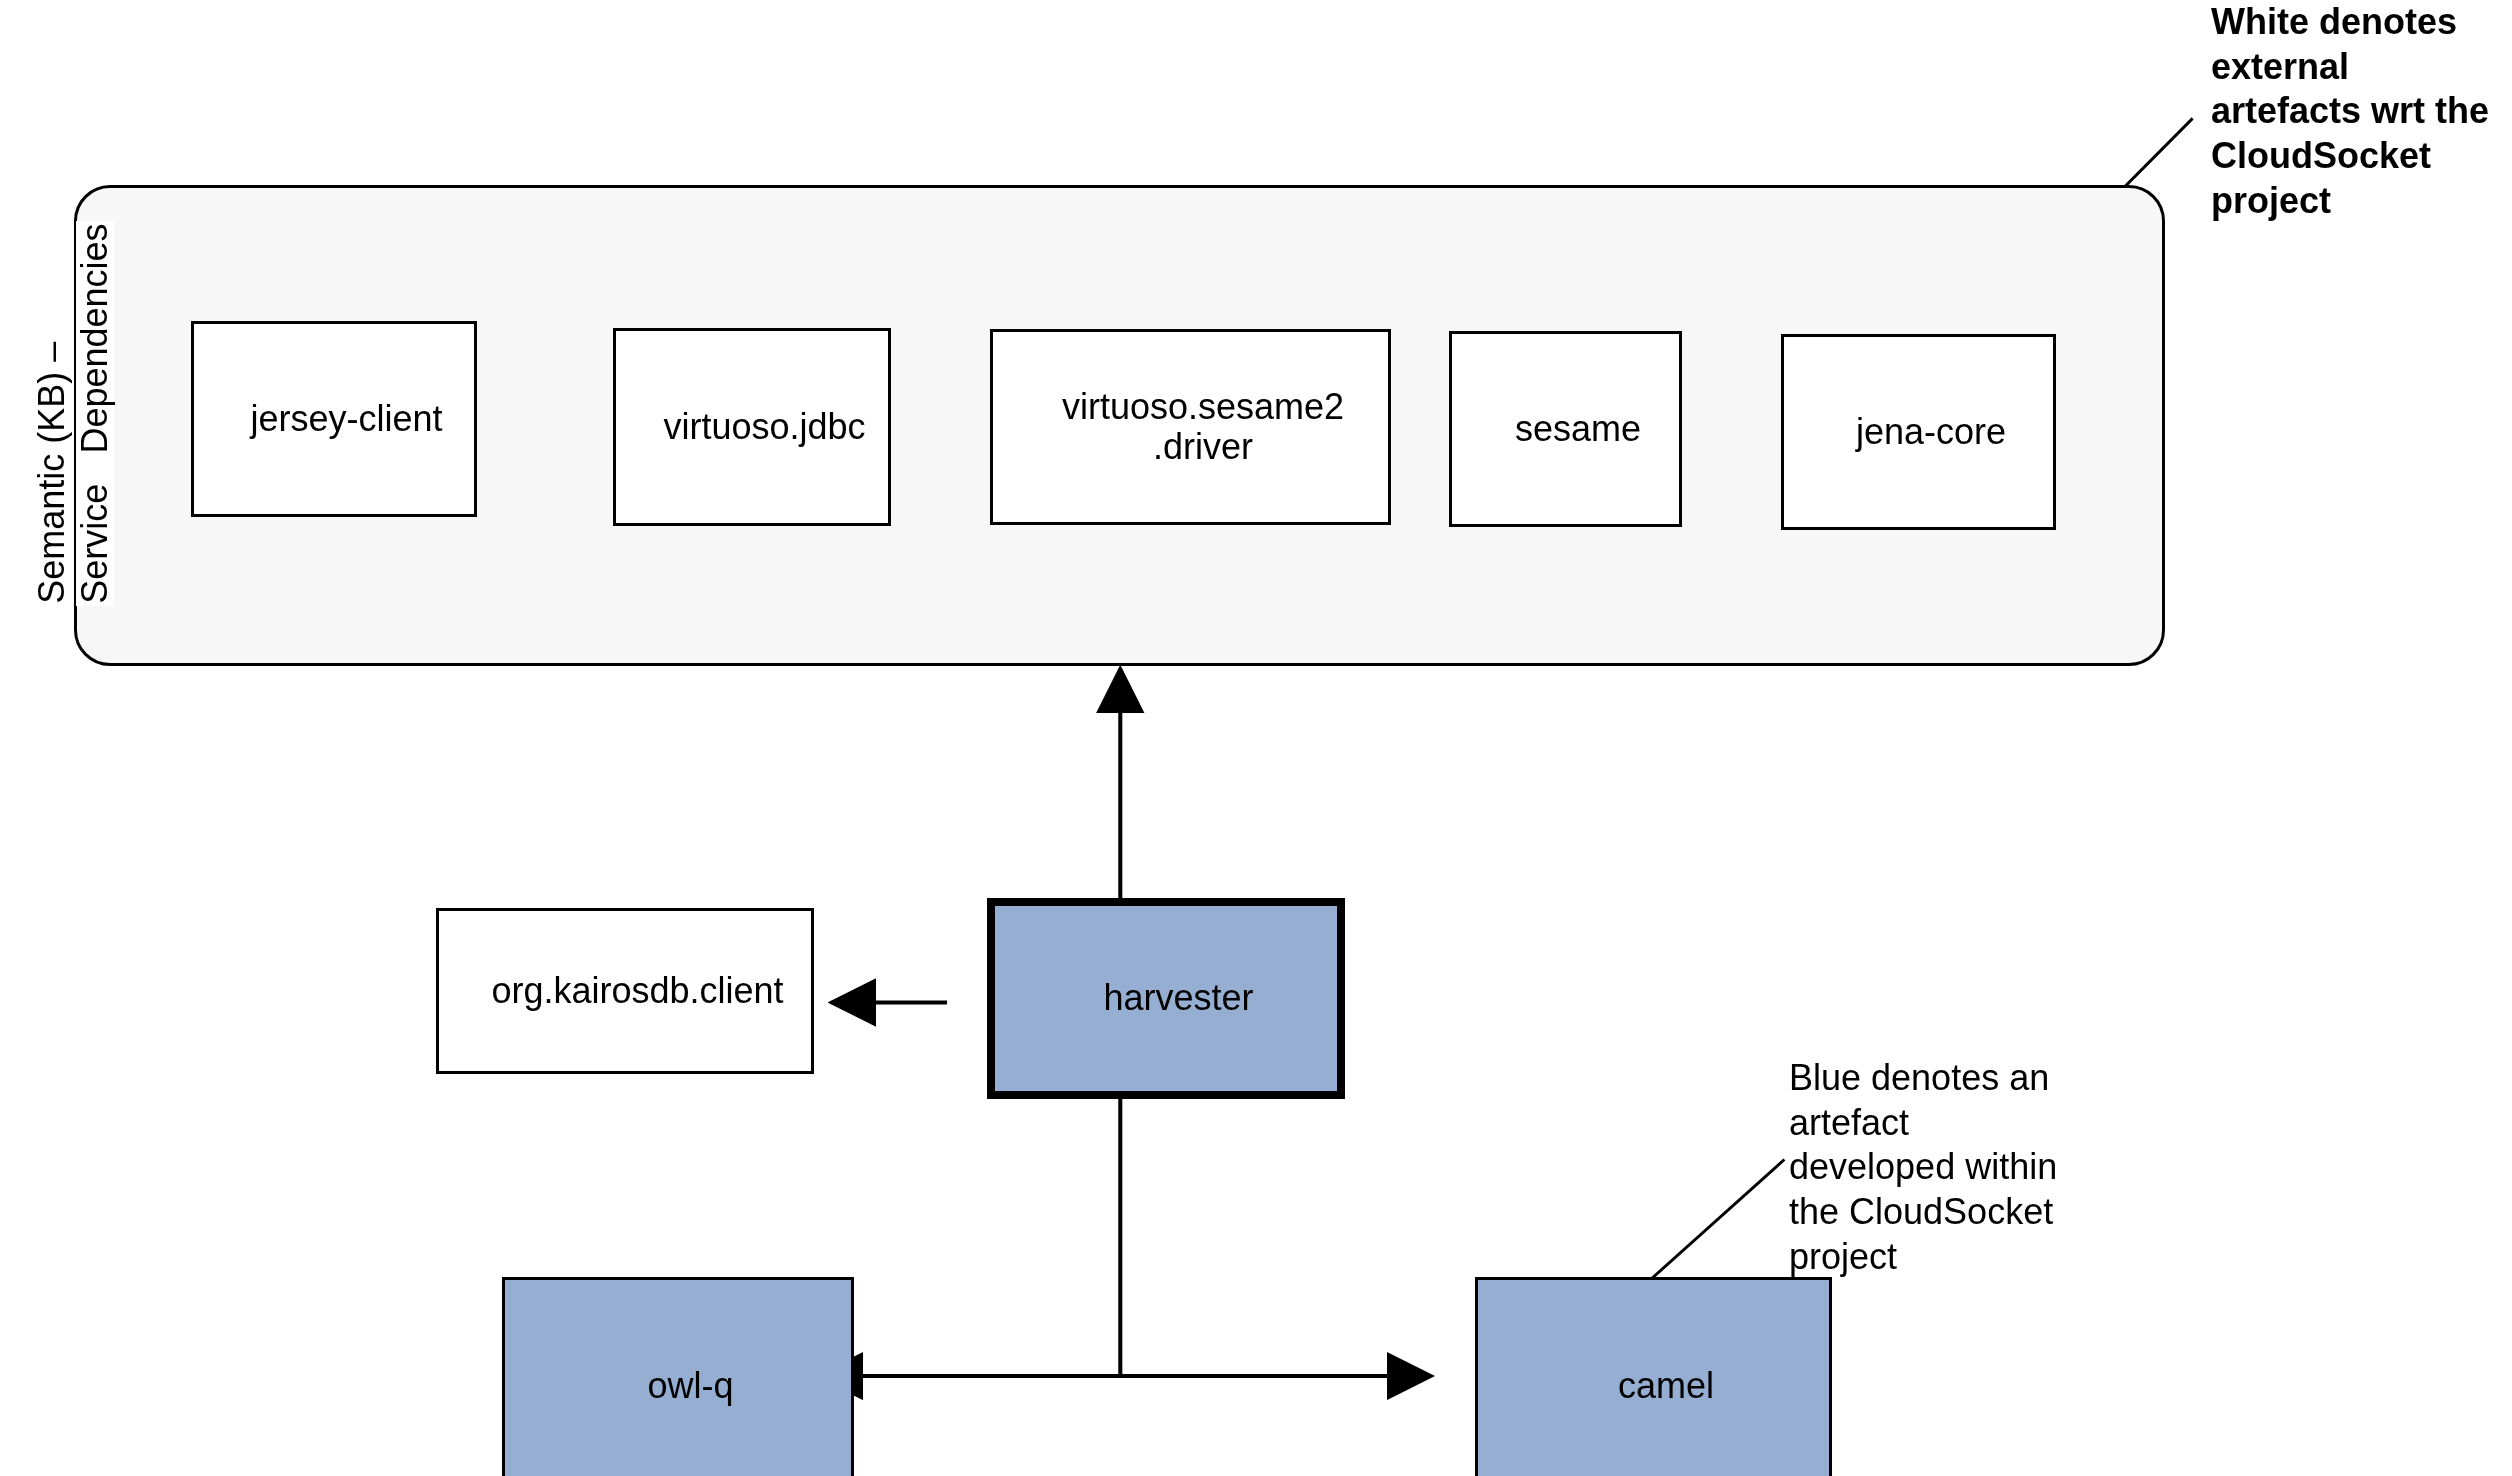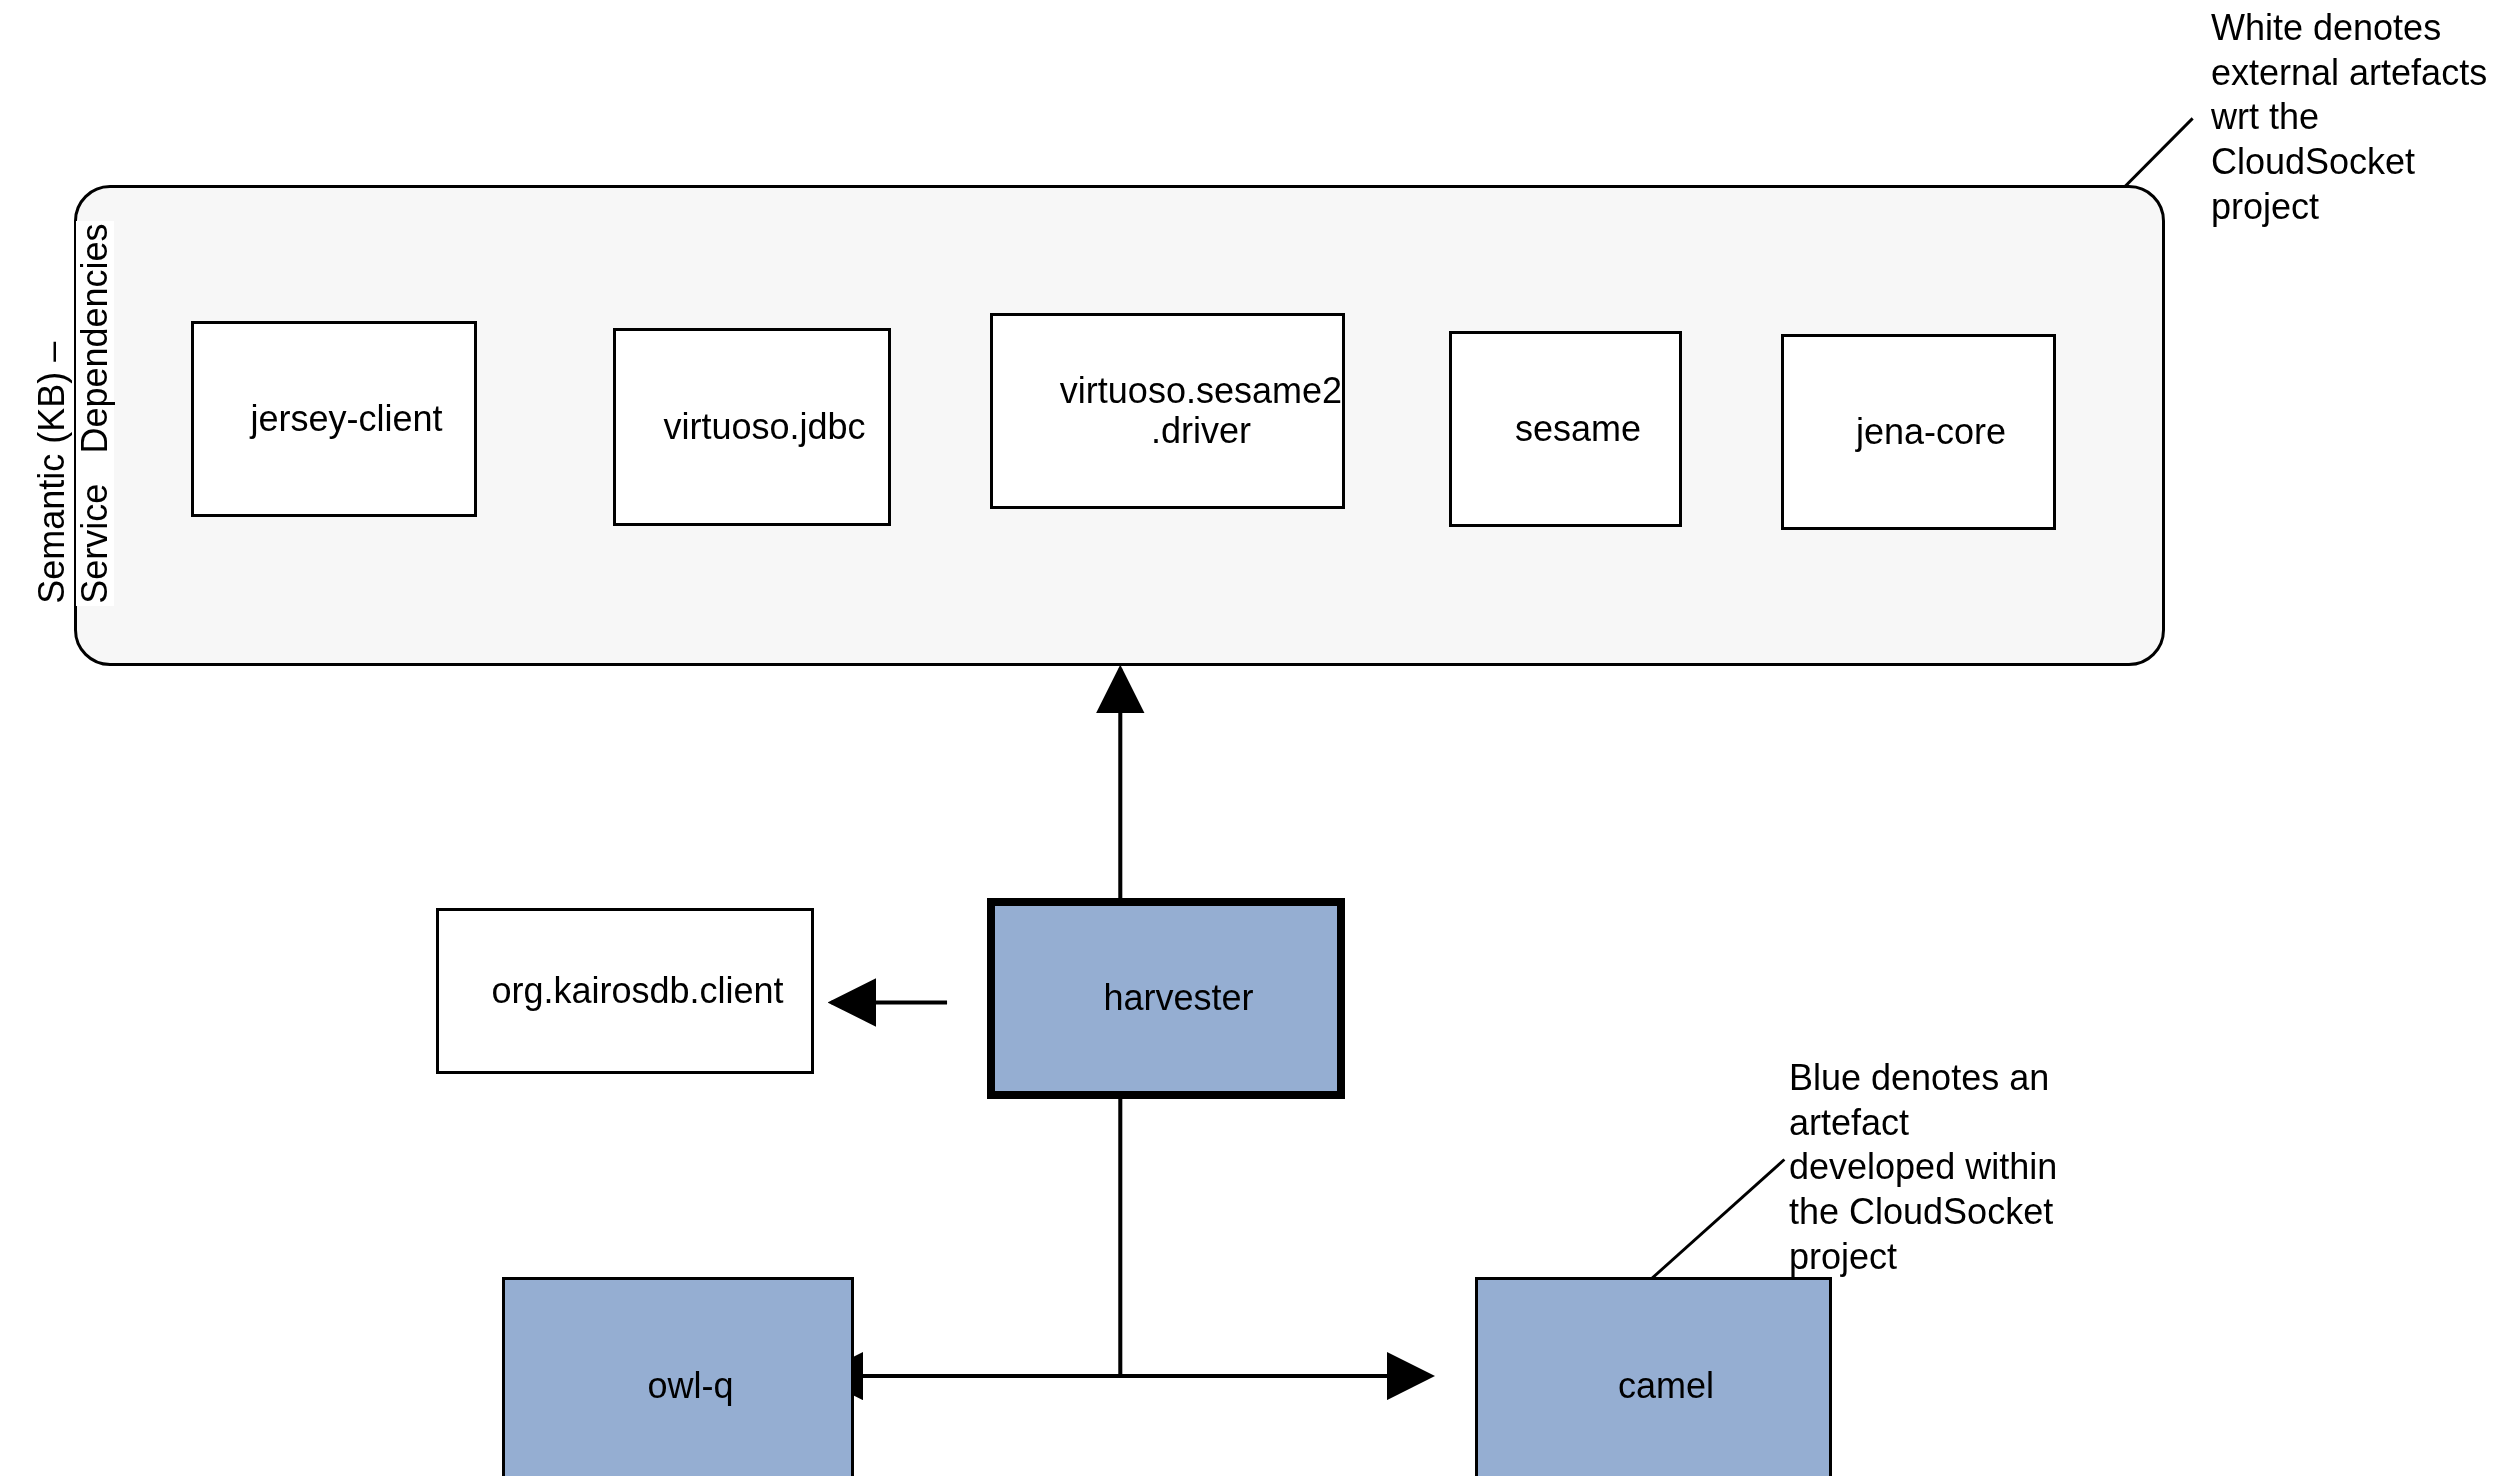--- a/index.html
+++ b/index.html
@@ -85,37 +85,37 @@
     z-index: 3;
     padding-left: 25px;
   }
   .node.external { background: #ffffff; }
   .node.internal { background: #95aed2; margin-left: 40px; }
   .node.emphasis { border-width: 8px; }
 
   
   #node-jersey-client        { left: 191px;  top: 321px;  width: 286px;  height: 196px; }
   #node-virtuoso-jdbc        { left: 597px; top: 328px;  width: 278px;  height: 198px; margin-left: 16px; }
-  #node-virtuoso-sesame2     { left: 990px; top: 313px;  width: 355px;  height: 196px; justify-content: flex-end; }
+  #node-virtuoso-sesame2     { left: 990px; top: 329px;  width: 401px;  height: 196px; }
   #node-sesame               { left: 1449px; top: 331px;  width: 233px;  height: 196px; }
   #node-jena-core            { left: 1781px; top: 334px;  width: 275px;  height: 196px; }
   #node-harvester            { left: 947px; top: 898px; width: 358px;  height: 201px; }
   #node-kairosdb             { left: 436px;  top: 908px; width: 378px;  height: 166px; }
   #node-owl-q                { left: 462px;  top: 1277px; width: 352px;  height: 219px; }
   #node-camel                { left: 1435px; top: 1277px; width: 357px;  height: 219px; }
 
   
   .annotation {
     position: absolute;
     color: #000000;
     font-size: 36px;
     line-height: 1.24;
     z-index: 4;
   }
-  #annot-white { left: 2211px; top: 6px;    width: 292px; }
+  #annot-white { left: 2211px; top: 0;    width: 292px; font-weight: bold; }
   #annot-blue  { left: 1789px; top: 1034px; width: 292px; margin-top: 22px; }
 </style>
 </head>
 <body>
 
 <div id="canvas">
 
   <svg id="wires" viewBox="0 0 4350 2556" width="2512" height="1476">
     <defs>
       <marker id="arrowEnd" viewBox="0 0 12 12" refX="11" refY="6" markerWidth="12" markerHeight="12" orient="auto-start-reverse">

